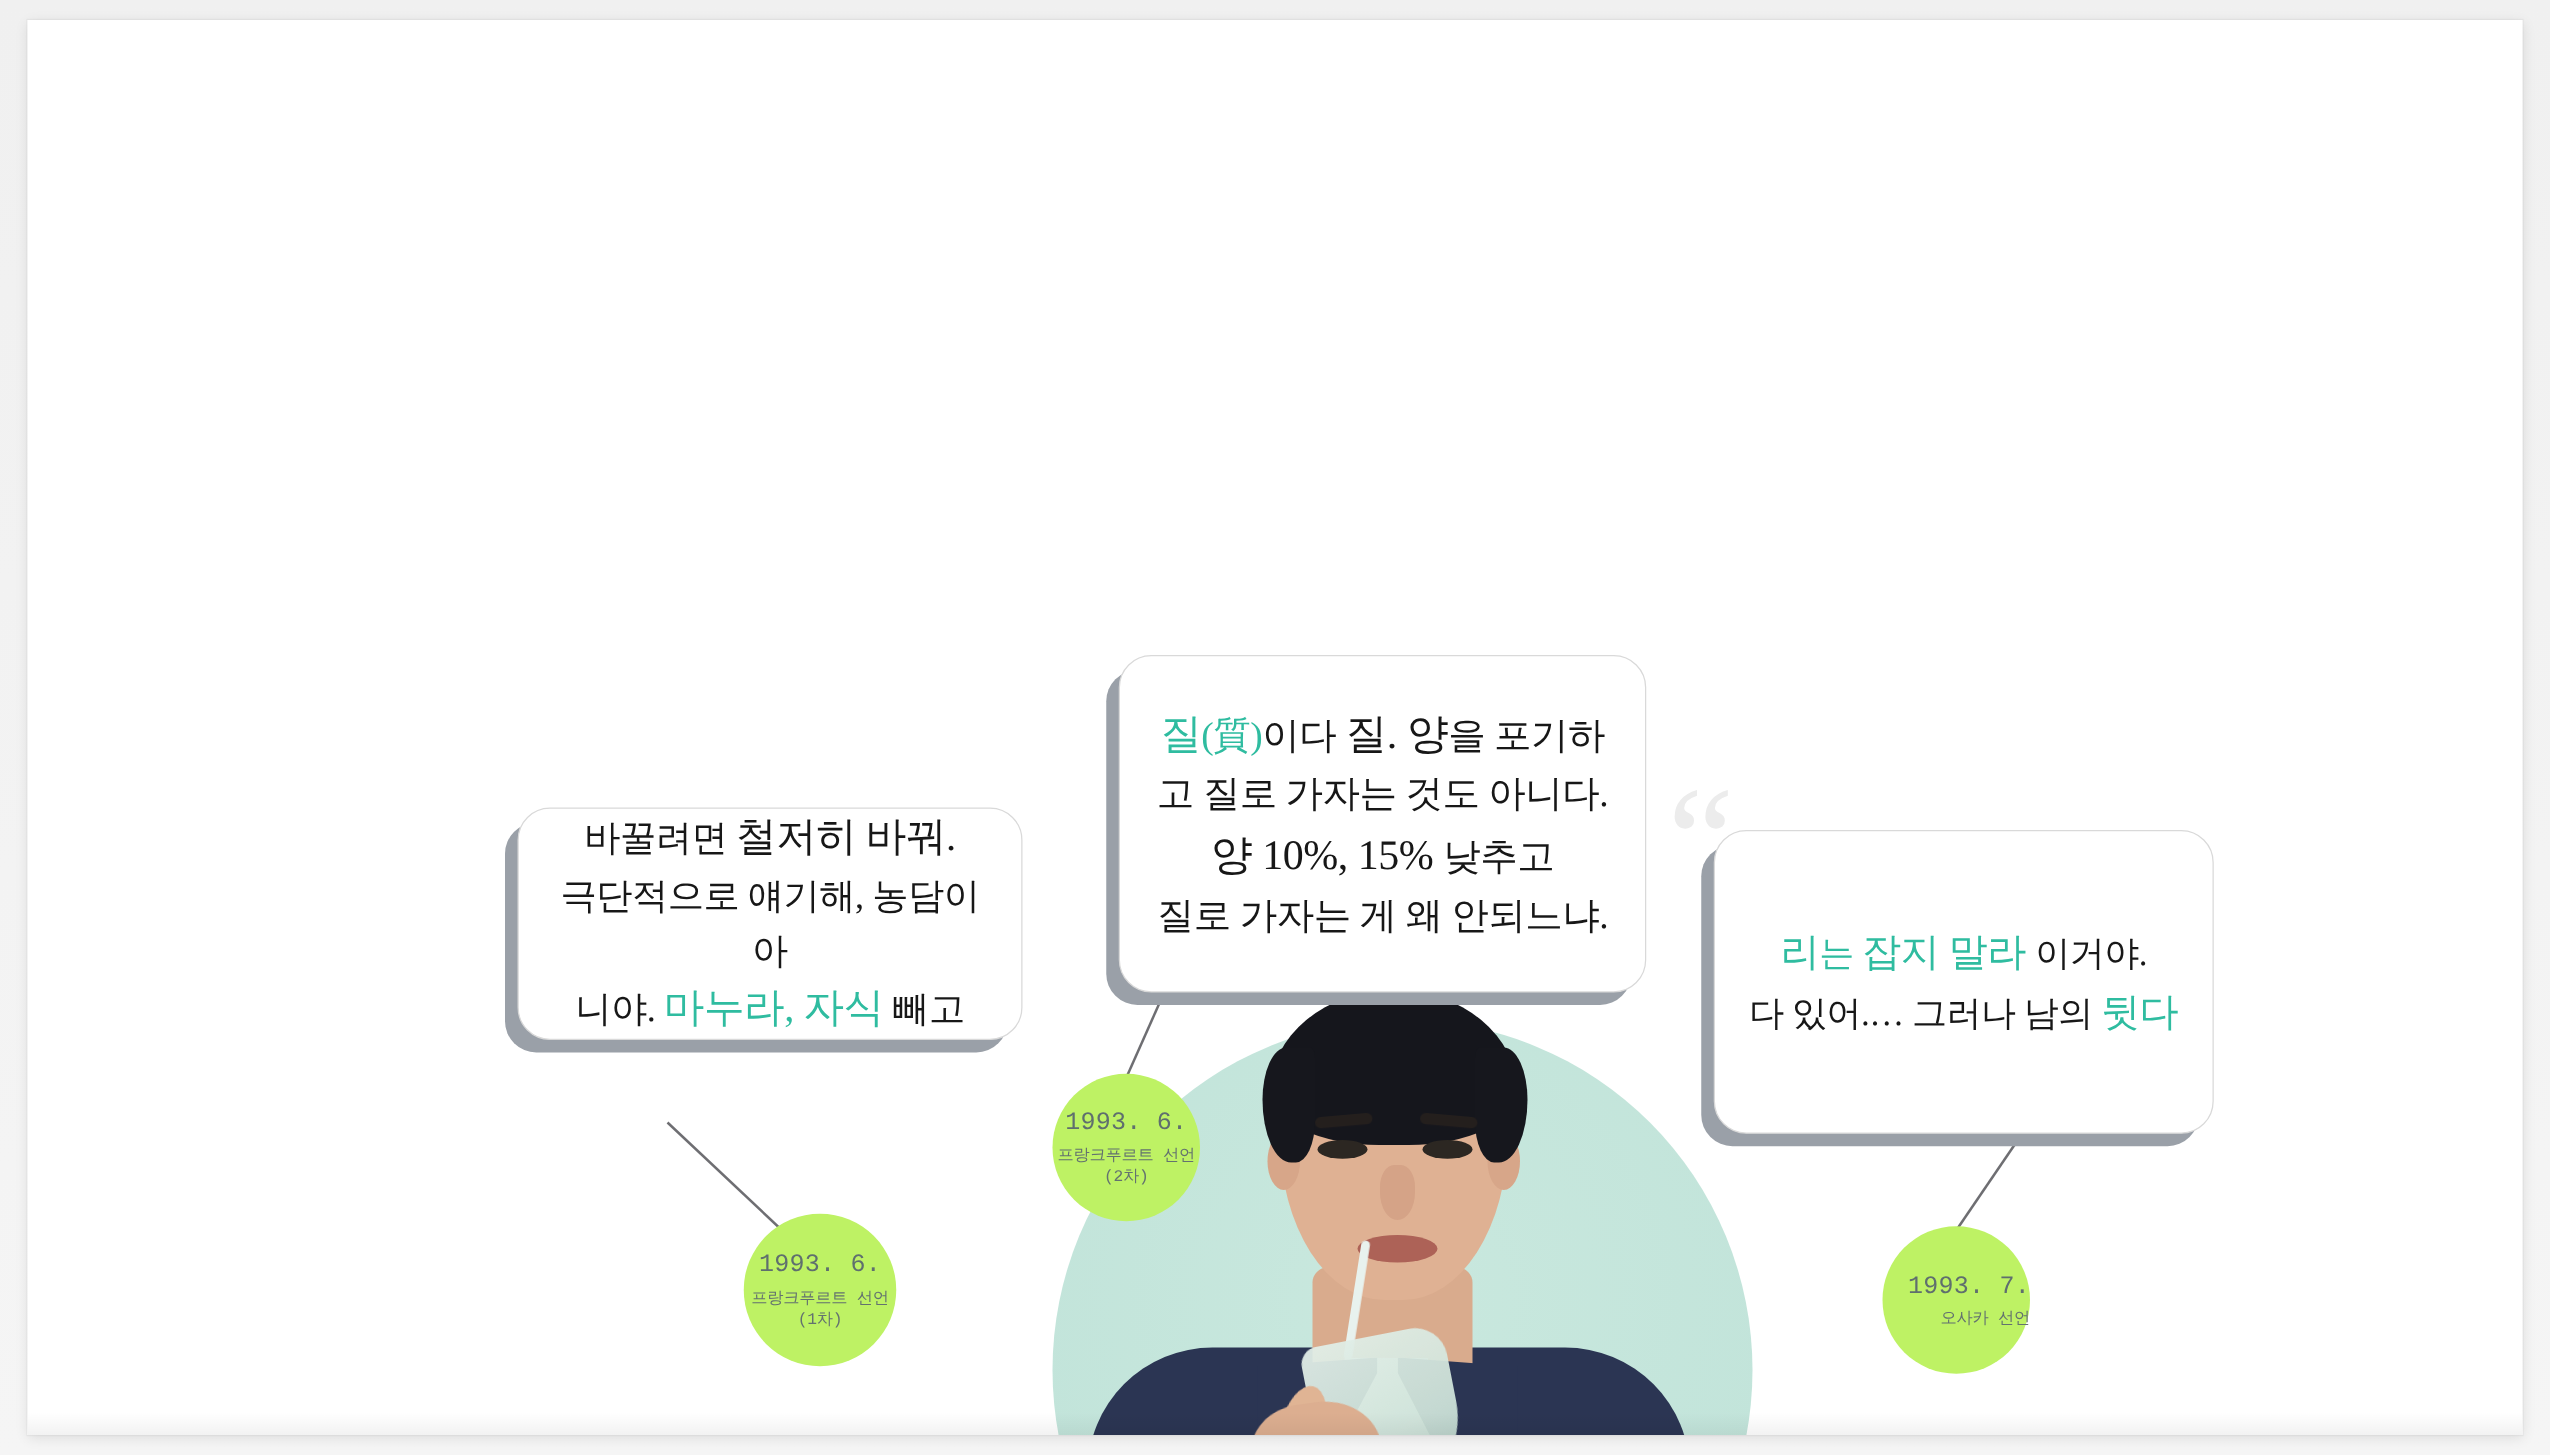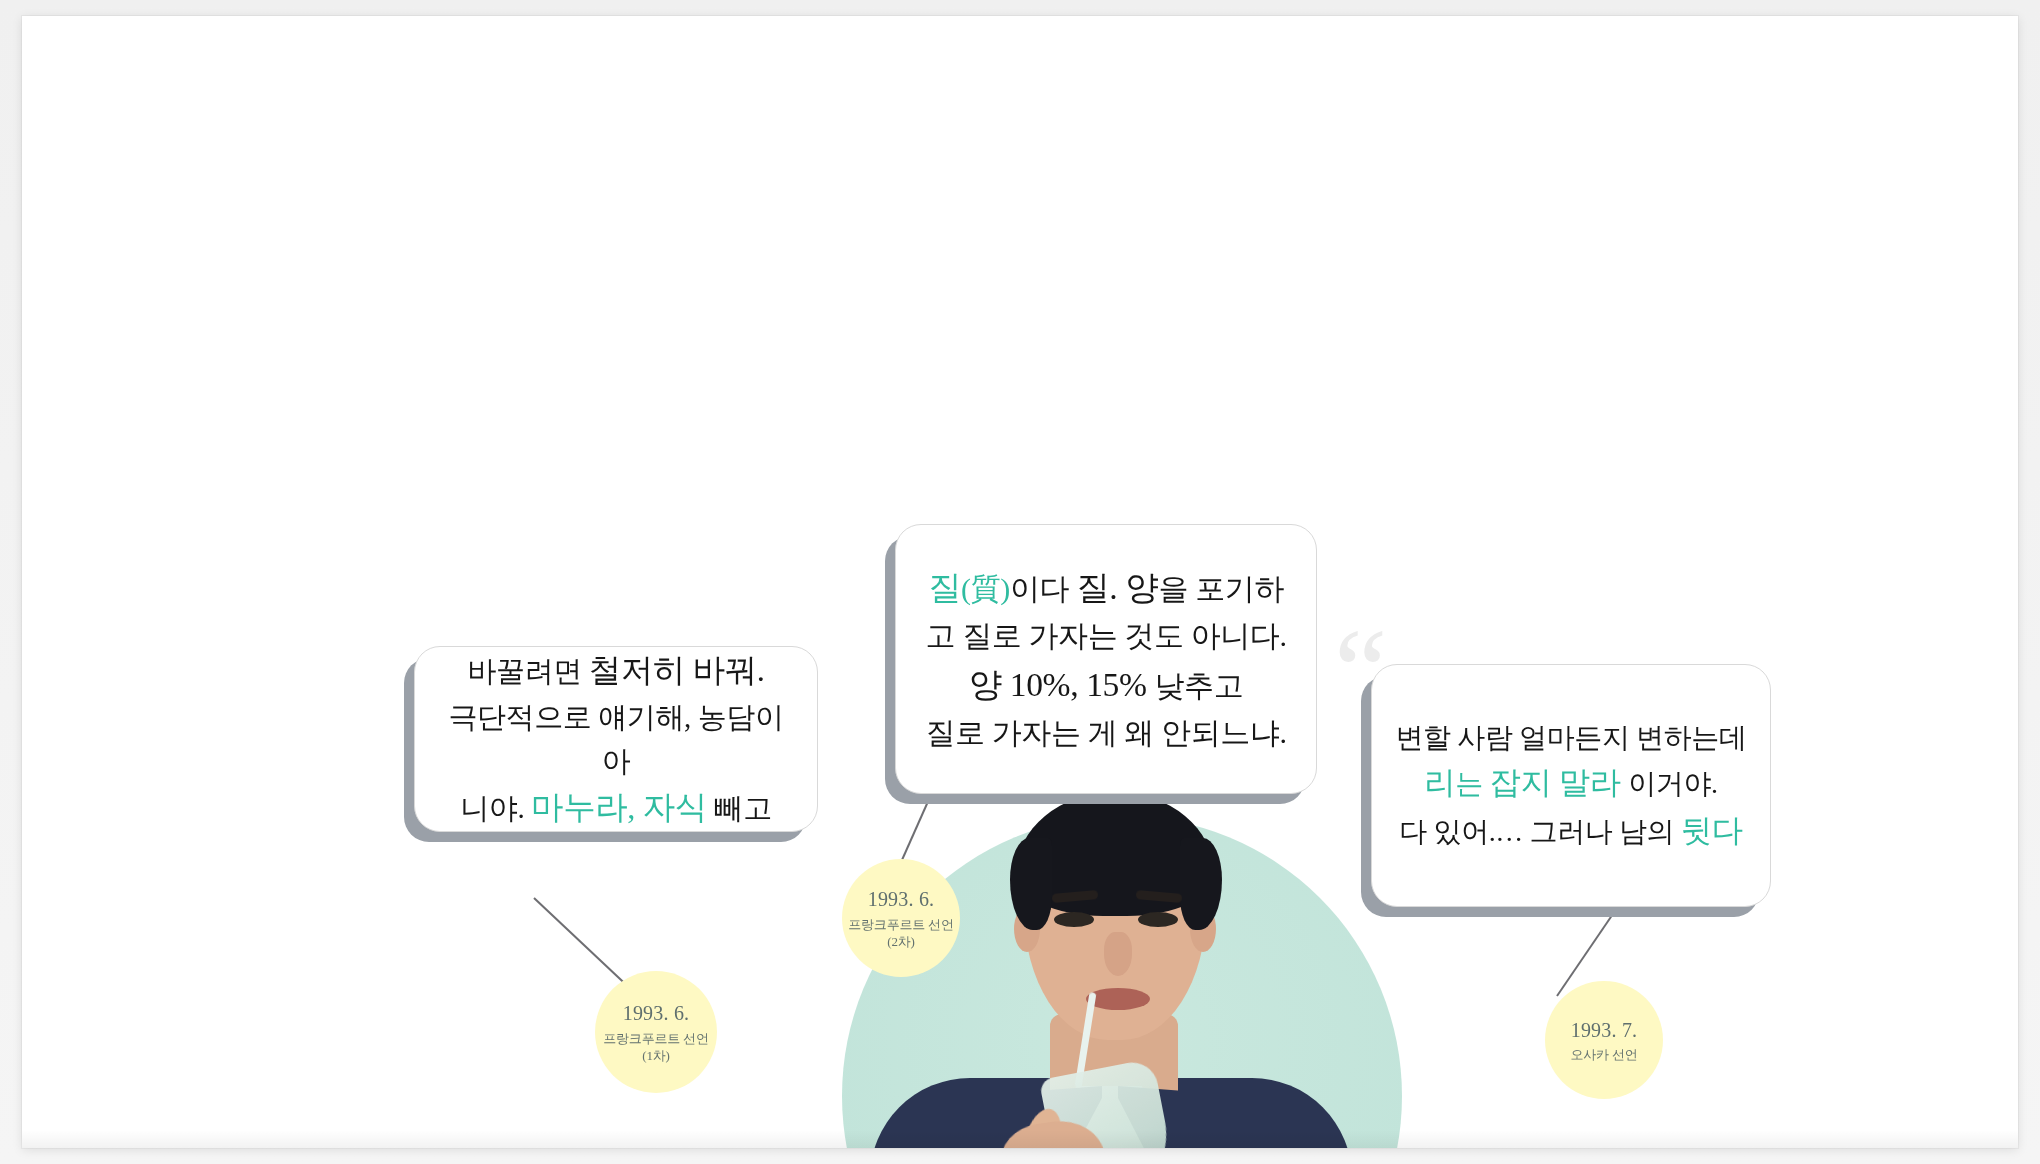--- a/index.html
+++ b/index.html
@@ -68,28 +68,28 @@
     position: absolute;
     left: 0; top: 0;
     width: 100%; height: 100%;
     pointer-events: none;
   }
 
   
   .date-circle {
     position: absolute;
     border-radius: 50%;
-    background: #fef9c3;
+    background: #bef264;
     display: flex;
     flex-direction: column;
     align-items: center;
     justify-content: center;
     text-align: center;
     color: #5d6c6b;
-    font-family: Liberation Serif, serif;
+    font-family: Liberation Mono, monospace;
     line-height: 1.32;
     box-sizing: border-box;
   }
   .date-circle .d-year {
     font-size: 20px;
     font-weight: 400;
     color: #5f6f6e;
     letter-spacing: 0.2px;
   }
   .date-circle .d-sub {
@@ -99,21 +99,21 @@
     letter-spacing: -0.2px;
   }
   .date-circle .d-sub2 {
     font-size: 13px;
     color: #63726f;
     letter-spacing: -0.2px;
   }
 
   #circle-1 { left: 573px; top: 955px; width: 122px; height: 122px; }
   #circle-2 { left: 820px; top: 843px; width: 118px; height: 118px; }
-  #circle-3 { left: 1523px; top: 965px; width: 118px; height: 118px; }
+  #circle-3 { left: 1484px; top: 965px; width: 118px; height: 118px; align-items: flex-end; }
 
   
   .bubble {
     position: absolute;
     background: #ffffff;
     border: 1px solid #d9d9d9;
     border-radius: 26px;
     box-shadow: -11px 11px 0 -1px #9aa0a8;
     box-sizing: border-box;
     display: flex;
@@ -363,21 +363,20 @@
         <div class="btext">
             <div><span class="g bigk">질</span><span class="g">(質)</span><span>이다 </span><span class="bigk">질. 양</span><span>을 포기하</span></div>
             <div><span>고 질로 가자는 것도 아니다.</span></div>
             <div><span class="bigk">양 10%, 15% </span><span>낮추고</span></div>
             <div><span>질로 가자는 게 왜 안되느냐.</span></div>
           </div>
       </div>
 
       <div class="bubble" id="bubble-right">
         <div class="btext">
-            <div><span>변할 사람 얼마든지 변하는데</span></div>
             <div><span class="g bigk">리</span><span class="g">는 </span><span class="g bigk">잡지 말라 </span><span>이거야.</span></div>
             <div><span>다 있어.… 그러나 남의 </span><span class="g bigk">뒷다</span></div>
           </div>
       </div>
 
       <div id="bottom-fade"></div>
     </div>
   </div>
 </div>
 

